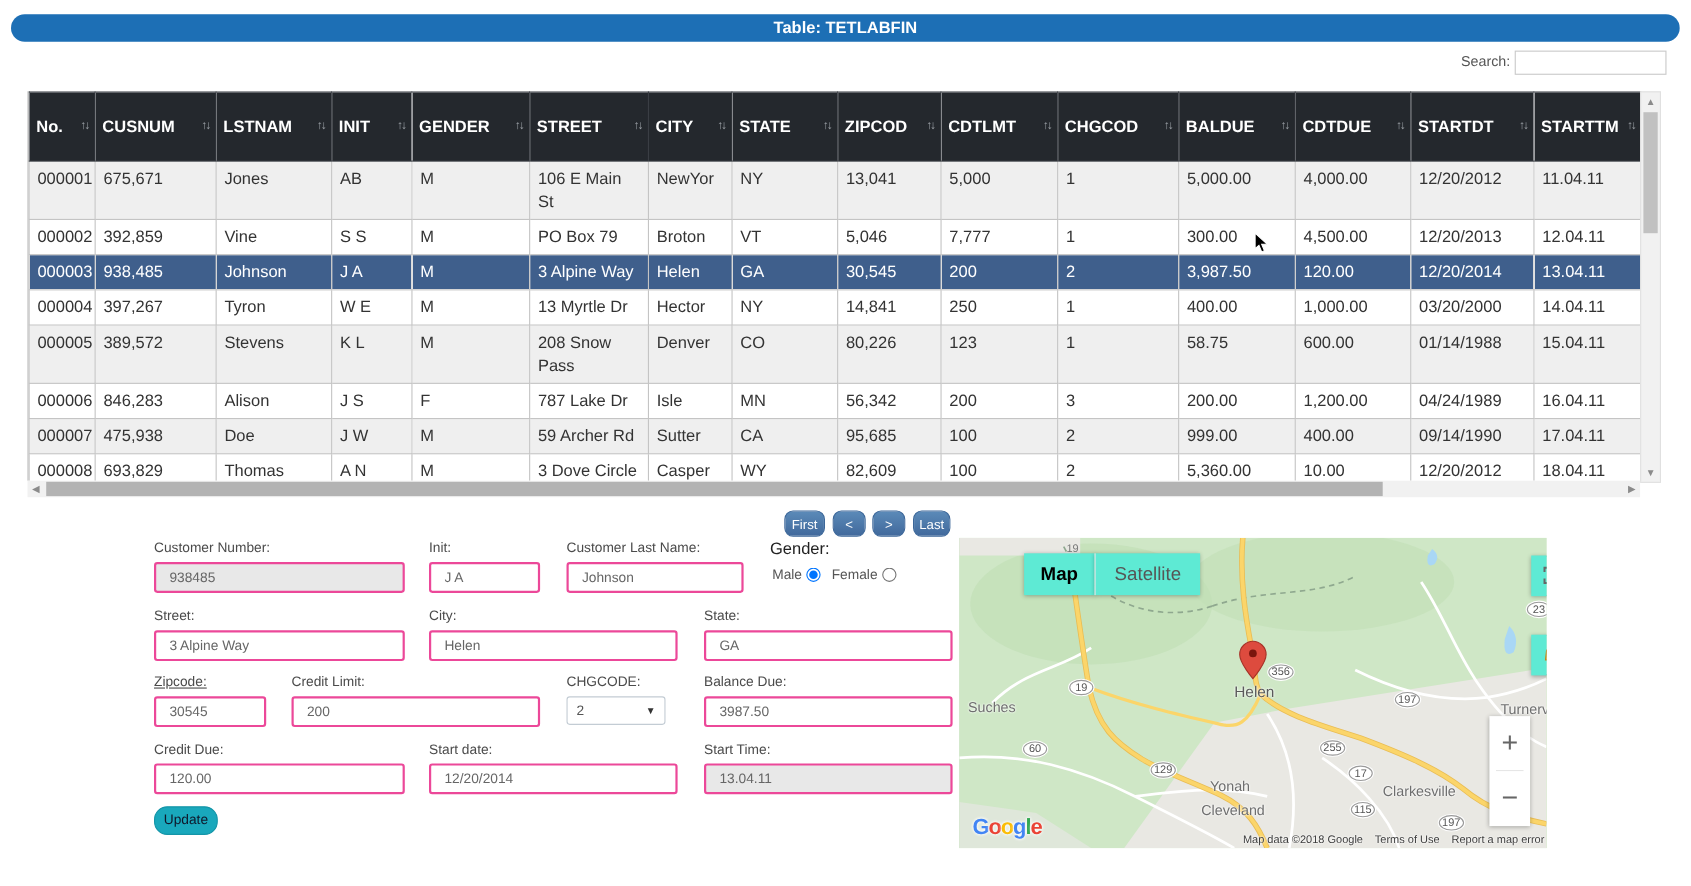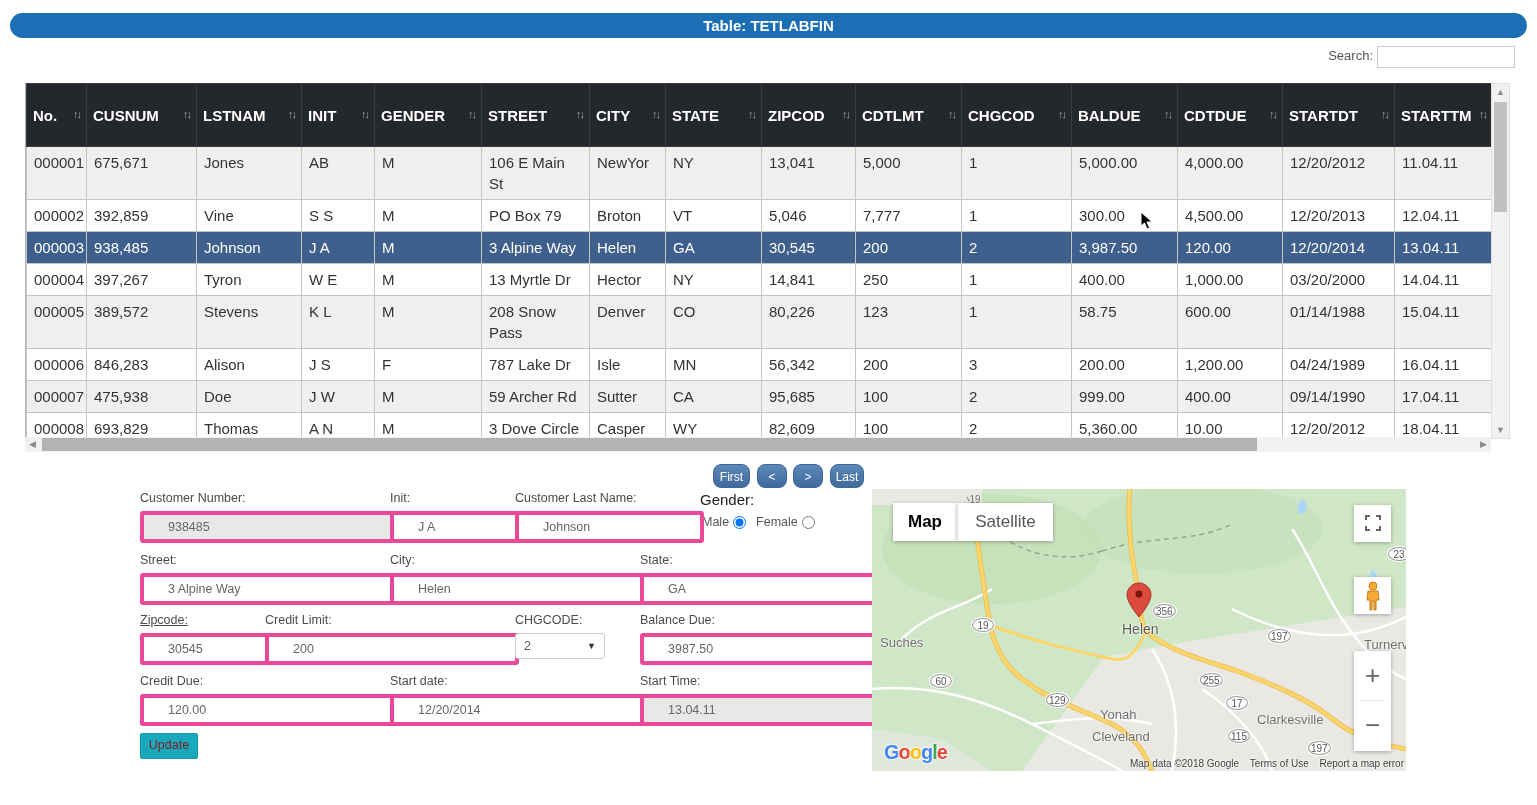--- a/index.html
+++ b/index.html
@@ -22,40 +22,40 @@
   tr.selected td{background:#3f5f8c;color:#fff;}
   
   #vscroll{position:absolute;left:1491px;top:83px;width:17px;height:354px;background:#f1f1f1;border:1px solid #e0e0e0;}
   #vscroll .arr{position:absolute;left:0;width:17px;height:16px;color:#8b8b8b;font-size:9px;text-align:center;line-height:16px;}
   #vscroll .thumb{position:absolute;left:2px;top:18px;width:13px;height:110px;background:#c1c1c1;}
   #hscroll{position:absolute;left:25px;top:437px;width:1466px;height:15px;background:#f1f1f1;}
   #hscroll .arr{position:absolute;top:0;width:15px;height:15px;color:#8b8b8b;font-size:9px;text-align:center;line-height:15px;}
   #hscroll .thumb{position:absolute;left:17px;top:1px;width:1215px;height:13px;background:#b3b3b3;}
   
   .flabel{position:absolute;font-size:12.5px;color:#4b4b4b;}
-  .finput{position:absolute;height:24px;border:4px solid #ec4899;border-radius:3px;font-size:12.5px;
-    color:#666;padding:0 24px;background:#fff;font-family:"Liberation Sans",sans-serif;}
+  .finput{position:absolute;height:24px;border:2px solid #ec4899;border-radius:3px;font-size:12.5px;
+    color:#666;padding:0 12px;background:#fff;font-family:"Liberation Sans",sans-serif;}
   .finput.disabled{background:#e8e8e8;}
   .navbtn{position:absolute;height:24px;background:linear-gradient(#5b8ab8,#41699c);border:1px solid #3c6799;
     border-radius:8px;color:#fff;font-size:12px;text-align:center;line-height:24px;box-sizing:border-box;cursor:pointer;margin-left:24px;}
   #gender-label{position:absolute;left:700px;top:491px;font-size:15px;color:#222;}
   #gender-radios{position:absolute;left:702px;top:515px;font-size:12.5px;color:#555;}
   #gender-radios input{vertical-align:middle;margin:0 10px 0 4px;}
   #chgcode-select{position:absolute;left:515px;top:633px;width:90px;height:26px;border:1px solid #c3ccd4;
     border-radius:3px;font-size:12.5px;color:#555;line-height:24px;padding:0 8px;box-sizing:border-box;background:#fff;}
   #chgcode-select .caret{float:right;font-size:9px;color:#333;line-height:24px;}
   #update-btn{position:absolute;left:140px;top:733px;width:56px;height:24px;background:#19a8bc;border:1px solid #1595a8;
-    border-radius:2px;color:#7f1d1d;font-size:12.5px;text-align:center;line-height:23px;cursor:pointer;}
+    border-radius:12px;color:#0f172a;font-size:12.5px;text-align:center;line-height:23px;cursor:pointer;}
   
   #map{position:absolute;left:872px;top:489px;width:534px;height:282px;overflow:hidden;background:#cfe7c6;}
   .map-label{position:absolute;color:#6e6e6e;font-size:13px;text-shadow:0 0 2px #fff,0 0 2px #fff;white-space:nowrap;}
   .shield{position:absolute;background:#fff;border:1px solid #9a9a9a;border-radius:50%;color:#555;
     font-size:10px;min-width:22px;height:14px;line-height:14px;text-align:center;padding:0 2px;box-sizing:border-box;
     box-shadow:0 0 0 1px #fff;}
-  .map-btn{position:absolute;background:#ffffff;box-shadow:0 1px 4px rgba(0,0,0,.3);font-size:17px;text-align:center;cursor:pointer;}
+  .map-btn{position:absolute;background:#5eead4;box-shadow:0 1px 4px rgba(0,0,0,.3);font-size:17px;text-align:center;cursor:pointer;margin-left:38px;}
   #btn-map{left:21px;top:14px;width:64px;height:38px;line-height:38px;font-weight:bold;color:#000;}
   #btn-sat{left:85px;top:14px;width:95px;height:38px;line-height:38px;color:#565656;border-left:1px solid #e6e6e6;}
   #btn-fs{left:482px;top:16px;width:37px;height:37px;line-height:37px;color:#666;}
   #btn-peg{left:482px;top:88px;width:37px;height:37px;}
   #zoomctl{position:absolute;left:482px;top:162px;width:37px;height:100px;background:#fff;box-shadow:0 1px 4px rgba(0,0,0,.3);}
   #zoomctl .z{height:49px;line-height:49px;text-align:center;font-size:26px;color:#666;cursor:pointer;}
   #zoomctl .div{height:1px;background:#e6e6e6;margin:0 6px;}
   #google-logo{position:absolute;left:12px;top:252px;font-size:20px;font-weight:bold;letter-spacing:-1px;
     text-shadow:0 0 3px #fff,0 0 3px #fff;}
   #attrib{position:absolute;right:2px;bottom:2px;font-size:10px;color:#3c3c3c;text-shadow:0 0 2px #fff,0 0 2px #fff;}

